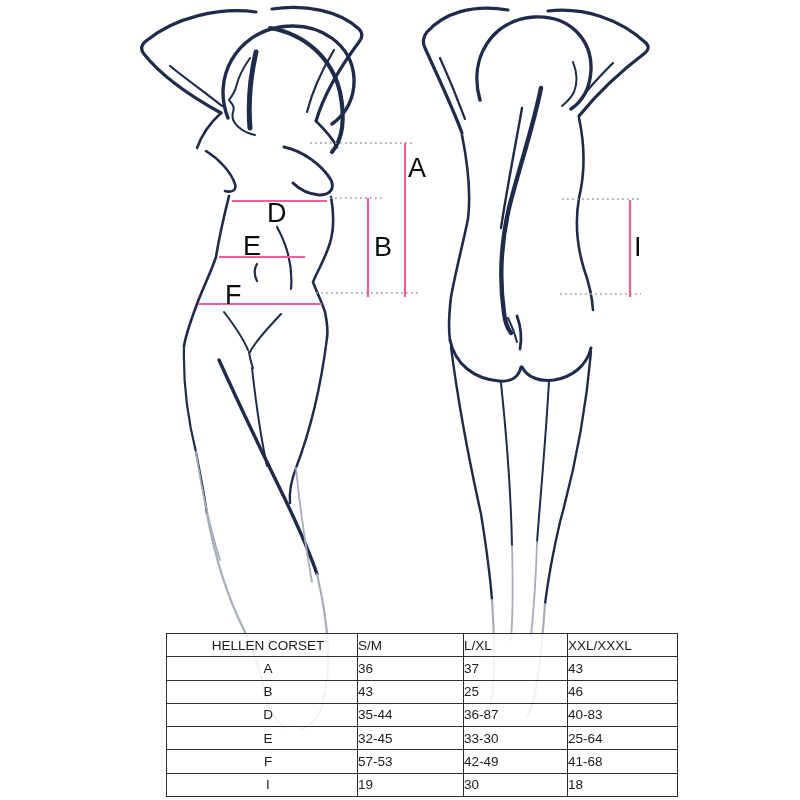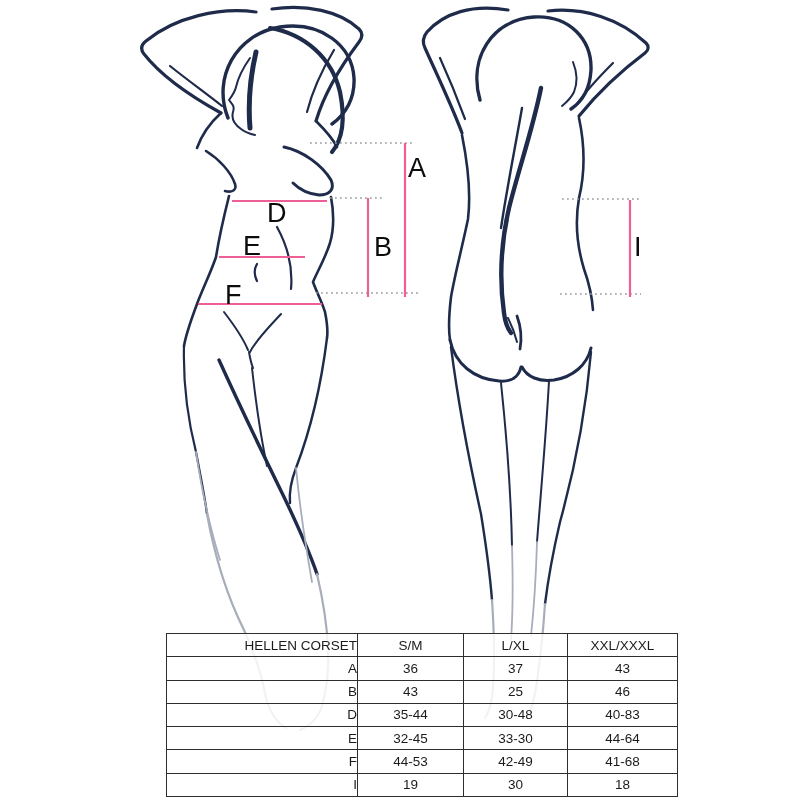--- a/index.html
+++ b/index.html
@@ -12,24 +12,24 @@
     position:absolute;font-size:27px;line-height:1;color:#0c0c0c;
     font-family:"Liberation Sans",sans-serif;user-select:none;
   }
   .size-table{
     position:absolute;left:166px;top:633px;width:511px;height:164px;
     border-collapse:collapse;table-layout:fixed;
     background:rgba(255,255,255,0.84);
     font-size:13.5px;color:#1b1b1b;
   }
   .size-table td{
-    border:1.5px solid #2e2e2e;text-align:center;vertical-align:middle;
+    border:1.5px solid #2e2e2e;text-align:left;vertical-align:middle;
     padding:0;overflow:hidden;white-space:nowrap;
   }
-  .size-table td.rowhead{text-align:right;padding-left:12px;}
+  .size-table td.rowhead{text-align:center;padding-left:12px;}
   .size-table tr{height:23.2px;}
 </style>
 </head>
 <body>
 
 <div class="stage">
 
   <svg class="figures-svg" width="800" height="800" viewBox="0 0 800 800">
 
     <g fill="none" stroke="#1f2b4a" stroke-linecap="round">
@@ -153,32 +153,32 @@
     </tr>
     <tr>
       <td class="rowhead">B</td>
       <td>43</td>
       <td>25</td>
       <td>46</td>
     </tr>
     <tr>
       <td class="rowhead">D</td>
       <td>35-44</td>
-      <td>30-48</td>
+      <td>36-87</td>
       <td>40-83</td>
     </tr>
     <tr>
       <td class="rowhead">E</td>
       <td>32-45</td>
       <td>33-30</td>
-      <td>44-64</td>
+      <td>25-64</td>
     </tr>
     <tr>
       <td class="rowhead">F</td>
-      <td>44-53</td>
+      <td>57-53</td>
       <td>42-49</td>
       <td>41-68</td>
     </tr>
     <tr>
       <td class="rowhead">I</td>
       <td>19</td>
       <td>30</td>
       <td>18</td>
     </tr>
   </tbody>

